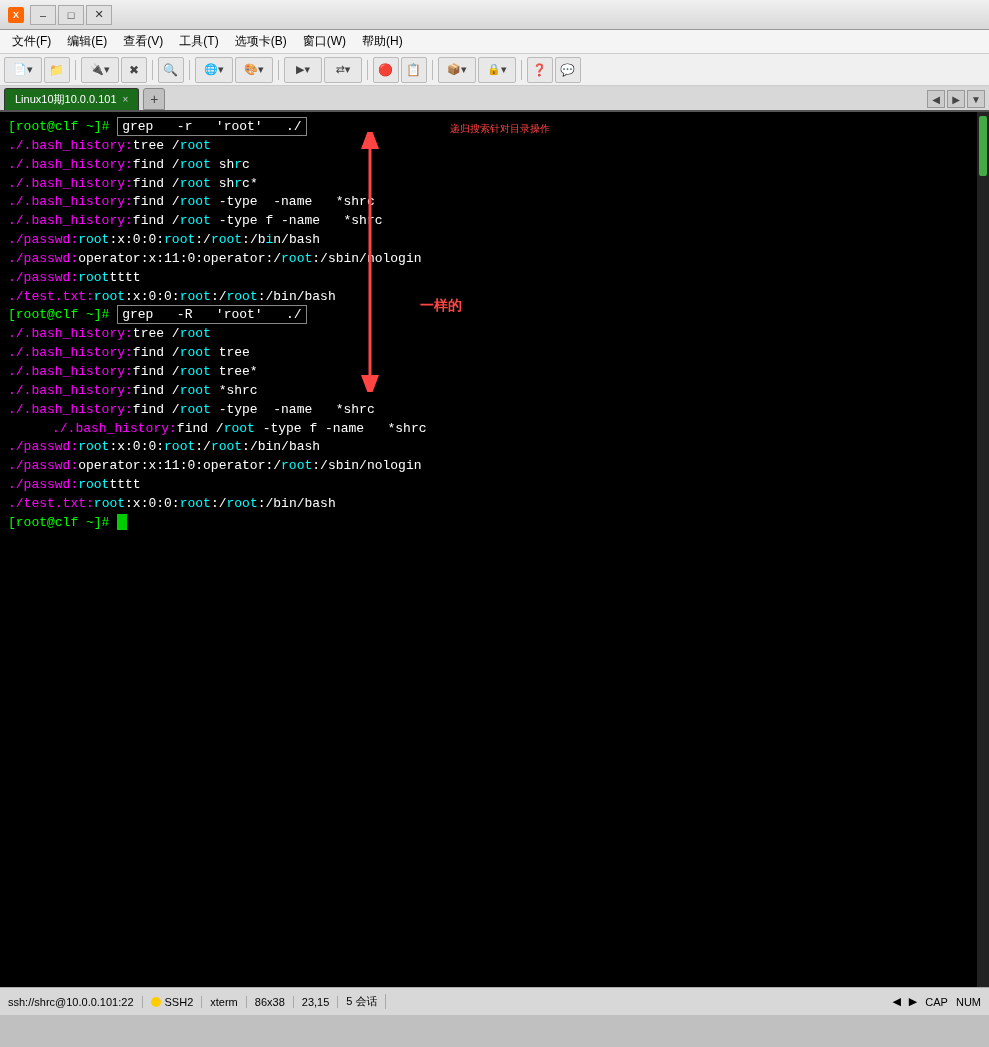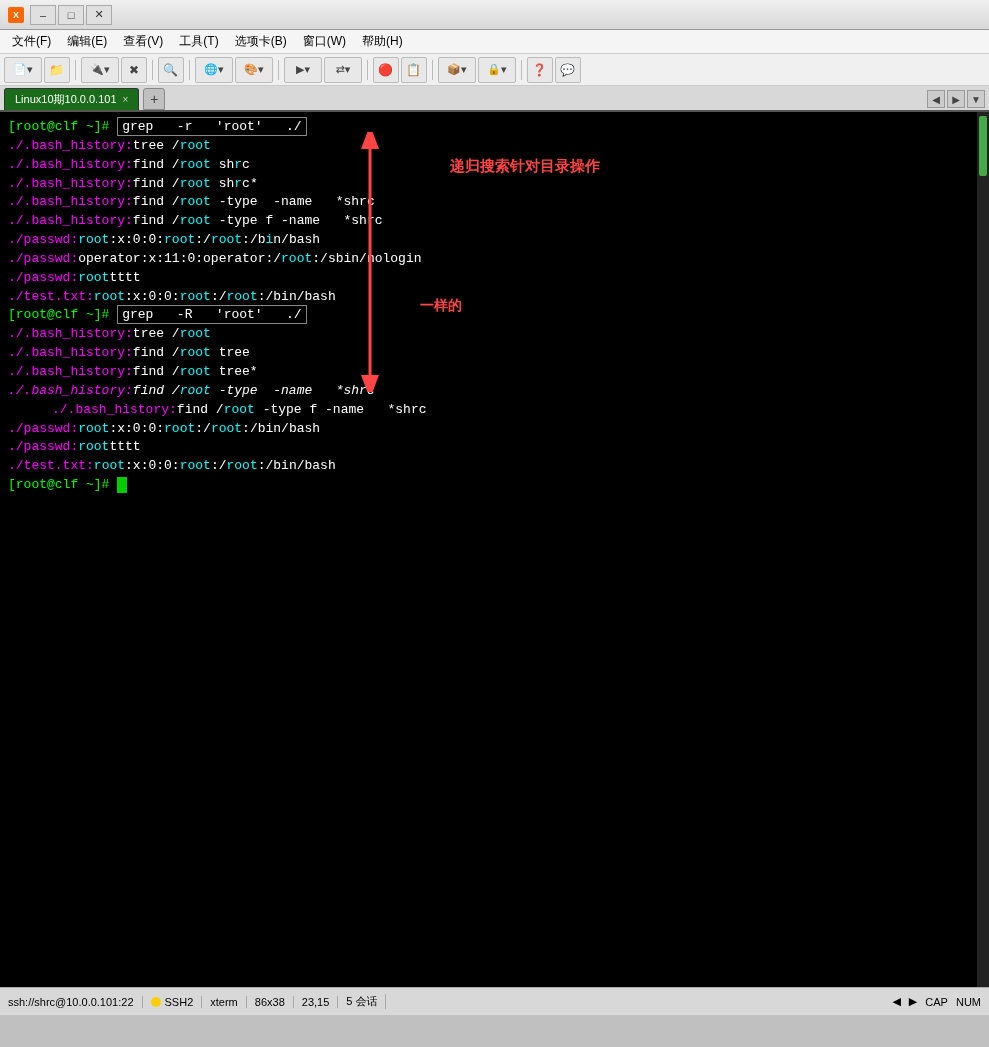--- a/index.html
+++ b/index.html
@@ -276,29 +276,31 @@
         <div style="white-space: pre; min-height: 1.45em;"><span style="color: rgb(255, 0, 255);">./.bash_history:</span><span style="color: rgb(255, 255, 255);">find /</span><span style="color: rgb(0, 255, 255);">root</span><span style="color: rgb(255, 255, 255);"> -type  -name   *shrc</span></div>
         <div style="white-space: pre; min-height: 1.45em;"><span style="color: rgb(255, 0, 255);">./.bash_history:</span><span style="color: rgb(255, 255, 255);">find /</span><span style="color: rgb(0, 255, 255);">root</span><span style="color: rgb(255, 255, 255);"> -type f -name   *shrc</span></div>
         <div style="white-space: pre; min-height: 1.45em;"><span style="color: rgb(255, 0, 255);">./passwd:</span><span style="color: rgb(0, 255, 255);">root</span><span style="color: rgb(255, 255, 255);">:x:0:0:</span><span style="color: rgb(0, 255, 255);">root</span><span style="color: rgb(255, 255, 255);">:/</span><span style="color: rgb(0, 255, 255);">root</span><span style="color: rgb(255, 255, 255);">:/b</span><span style="color: rgb(0, 255, 255);">i</span><span style="color: rgb(255, 255, 255);">n/bash</span></div>
         <div style="white-space: pre; min-height: 1.45em;"><span style="color: rgb(255, 0, 255);">./passwd:</span><span style="color: rgb(255, 255, 255);">operator:x:11:0:operator:/</span><span style="color: rgb(0, 255, 255);">root</span><span style="color: rgb(255, 255, 255);">:/sbin/nologin</span></div>
         <div style="white-space: pre; min-height: 1.45em;"><span style="color: rgb(255, 0, 255);">./passwd:</span><span style="color: rgb(0, 255, 255);">root</span><span style="color: rgb(255, 255, 255);">tttt</span></div>
         <div style="white-space: pre; min-height: 1.45em;"><span style="color: rgb(255, 0, 255);">./test.txt:</span><span style="color: rgb(0, 255, 255);">root</span><span style="color: rgb(255, 255, 255);">:x:0:0:</span><span style="color: rgb(0, 255, 255);">root</span><span style="color: rgb(255, 255, 255);">:/</span><span style="color: rgb(0, 255, 255);">root</span><span style="color: rgb(255, 255, 255);">:/bin/bash</span></div>
         <div style="white-space: pre; min-height: 1.45em;"><span style="color: rgb(0, 255, 0);">[root@clf ~]# </span><span style="border: 1px solid rgb(136, 136, 136); padding: 1px 4px; color: rgb(255, 255, 255);">grep   -R   'root'   ./</span></div>
         <div style="white-space: pre; min-height: 1.45em;"><span style="color: rgb(255, 0, 255);">./.bash_history:</span><span style="color: rgb(255, 255, 255);">tree /</span><span style="color: rgb(0, 255, 255);">root</span></div>
         <div style="white-space: pre; min-height: 1.45em;"><span style="color: rgb(255, 0, 255);">./.bash_history:</span><span style="color: rgb(255, 255, 255);">find /</span><span style="color: rgb(0, 255, 255);">root</span><span style="color: rgb(255, 255, 255);"> tree</span></div>
         <div style="white-space: pre; min-height: 1.45em;"><span style="color: rgb(255, 0, 255);">./.bash_history:</span><span style="color: rgb(255, 255, 255);">find /</span><span style="color: rgb(0, 255, 255);">root</span><span style="color: rgb(255, 255, 255);"> tree*</span></div>
-        <div style="white-space: pre; min-height: 1.45em; font-style: italic;"><span style="color: rgb(255, 0, 255);">./.bash_history:</span><span style="color: rgb(255, 255, 255);">find /</span><span style="color: rgb(0, 255, 255);">root</span><span style="color: rgb(255, 255, 255);"> -type  -name   *shrc</span></div>
+        <div style="white-space: pre; min-height: 1.45em;"><span style="color: rgb(255, 0, 255);">./.bash_history:</span><span style="color: rgb(255, 255, 255);">find /</span><span style="color: rgb(0, 255, 255);">root</span><span style="color: rgb(255, 255, 255);"> *shrc</span></div>
+        <div style="white-space: pre; min-height: 1.45em;"><span style="color: rgb(255, 0, 255);">./.bash_history:</span><span style="color: rgb(255, 255, 255);">find /</span><span style="color: rgb(0, 255, 255);">root</span><span style="color: rgb(255, 255, 255);"> -type  -name   *shrc</span></div>
         <div style="white-space: pre; min-height: 1.45em; margin-left: 44px;"><span style="color: rgb(255, 0, 255);">./.bash_history:</span><span style="color: rgb(255, 255, 255);">find /</span><span style="color: rgb(0, 255, 255);">root</span><span style="color: rgb(255, 255, 255);"> -type f -name   *shrc</span></div>
         <div style="white-space: pre; min-height: 1.45em;"><span style="color: rgb(255, 0, 255);">./passwd:</span><span style="color: rgb(0, 255, 255);">root</span><span style="color: rgb(255, 255, 255);">:x:0:0:</span><span style="color: rgb(0, 255, 255);">root</span><span style="color: rgb(255, 255, 255);">:/</span><span style="color: rgb(0, 255, 255);">root</span><span style="color: rgb(255, 255, 255);">:/bin/bash</span></div>
+        <div style="white-space: pre; min-height: 1.45em;"><span style="color: rgb(255, 0, 255);">./passwd:</span><span style="color: rgb(255, 255, 255);">operator:x:11:0:operator:/</span><span style="color: rgb(0, 255, 255);">root</span><span style="color: rgb(255, 255, 255);">:/sbin/nologin</span></div>
         <div style="white-space: pre; min-height: 1.45em;"><span style="color: rgb(255, 0, 255);">./passwd:</span><span style="color: rgb(0, 255, 255);">root</span><span style="color: rgb(255, 255, 255);">tttt</span></div>
         <div style="white-space: pre; min-height: 1.45em;"><span style="color: rgb(255, 0, 255);">./test.txt:</span><span style="color: rgb(0, 255, 255);">root</span><span style="color: rgb(255, 255, 255);">:x:0:0:</span><span style="color: rgb(0, 255, 255);">root</span><span style="color: rgb(255, 255, 255);">:/</span><span style="color: rgb(0, 255, 255);">root</span><span style="color: rgb(255, 255, 255);">:/bin/bash</span></div>
         <div style="white-space: pre; min-height: 1.45em;"><span style="color: rgb(0, 255, 0);">[root@clf ~]# </span><span style="background: rgb(0, 204, 0); color: rgb(0, 0, 0); display: inline-block; width: 10px; height: 16px; vertical-align: middle;">&nbsp;</span></div>
       </div>
 
-    <div class="annotation-text" style="top:10px; left:450px; color:#ff4444; font-size:15px; font-family:'Microsoft YaHei',sans-serif; font-weight:bold;margin-top:35px;">递归搜索针对目录操作</div>
+    <div class="annotation-text" style="top:10px; left:450px; color:#ff4444; font-size:10px; font-family:'Microsoft YaHei',sans-serif; font-weight:normal;">递归搜索针对目录操作</div>
     <div class="annotation-text" style="top:185px; left:420px; color:#ff4444; font-size:14px; font-family:'Microsoft YaHei',sans-serif; font-weight:bold;">一样的</div>
 
     <svg style="position:absolute; top:20px; left:340px; pointer-events:none;" width="60" height="260">
       <defs>
         <marker id="arrowhead" markerWidth="8" markerHeight="6" refX="4" refY="3" orient="auto">
           <polygon points="0 0, 8 3, 0 6" fill="#ff4444"></polygon>
         </marker>
         <marker id="arrowhead-up" markerWidth="8" markerHeight="6" refX="4" refY="3" orient="auto-start-reverse">
           <polygon points="0 0, 8 3, 0 6" fill="#ff4444"></polygon>
         </marker>

